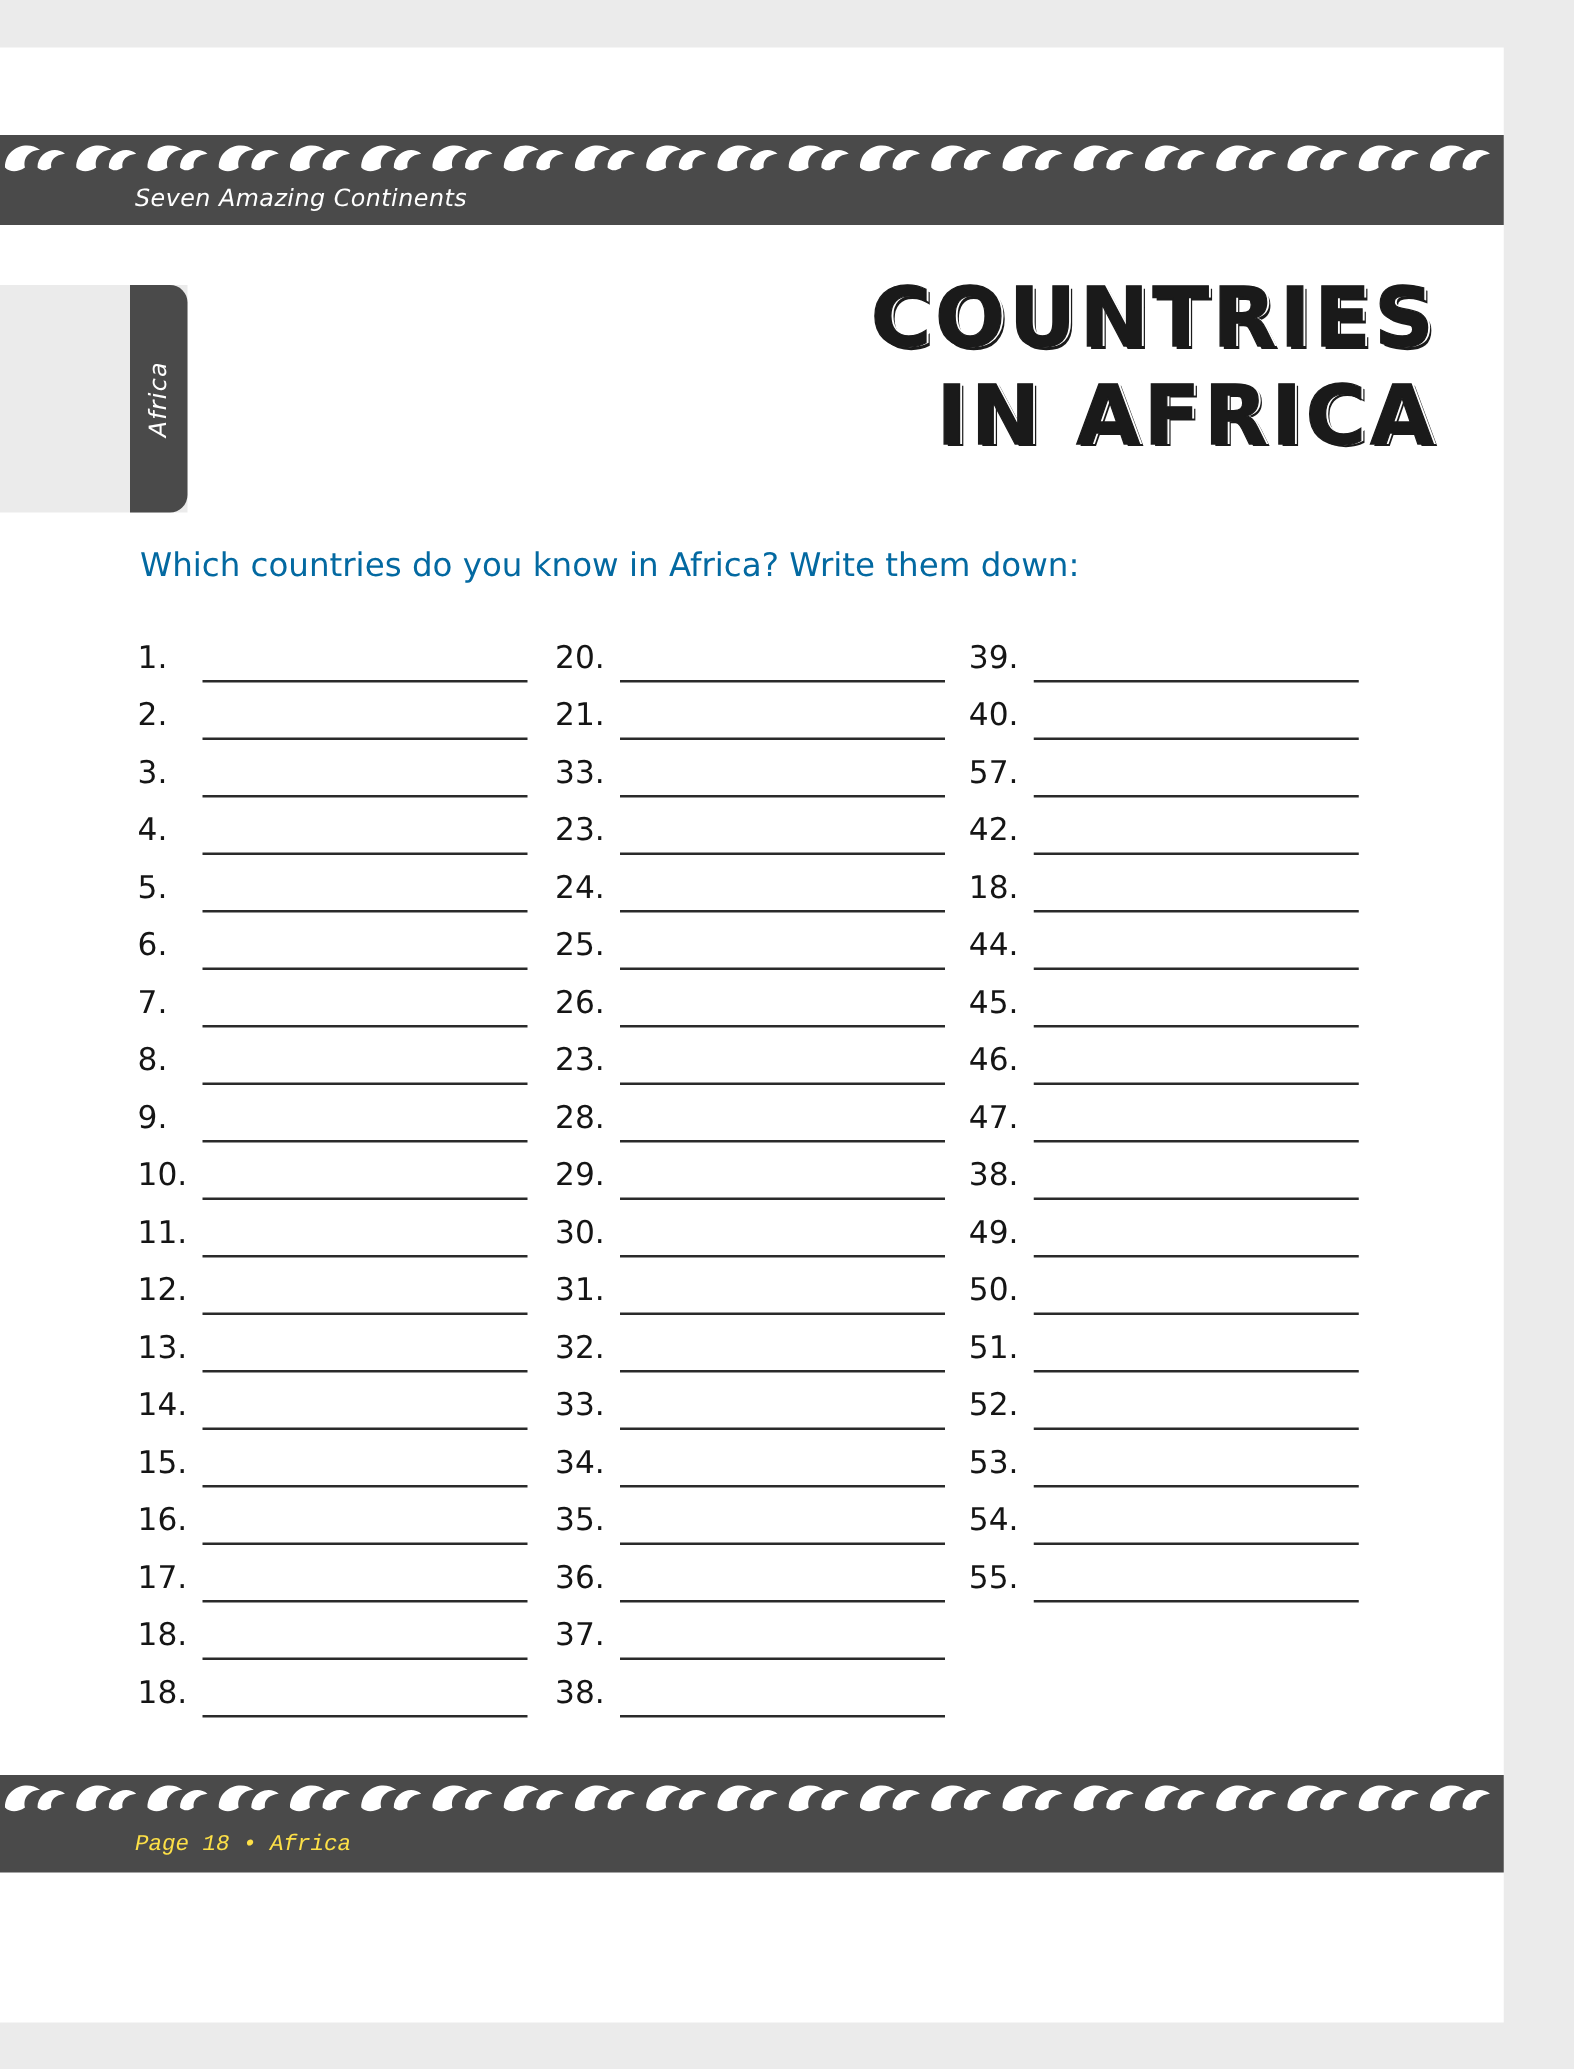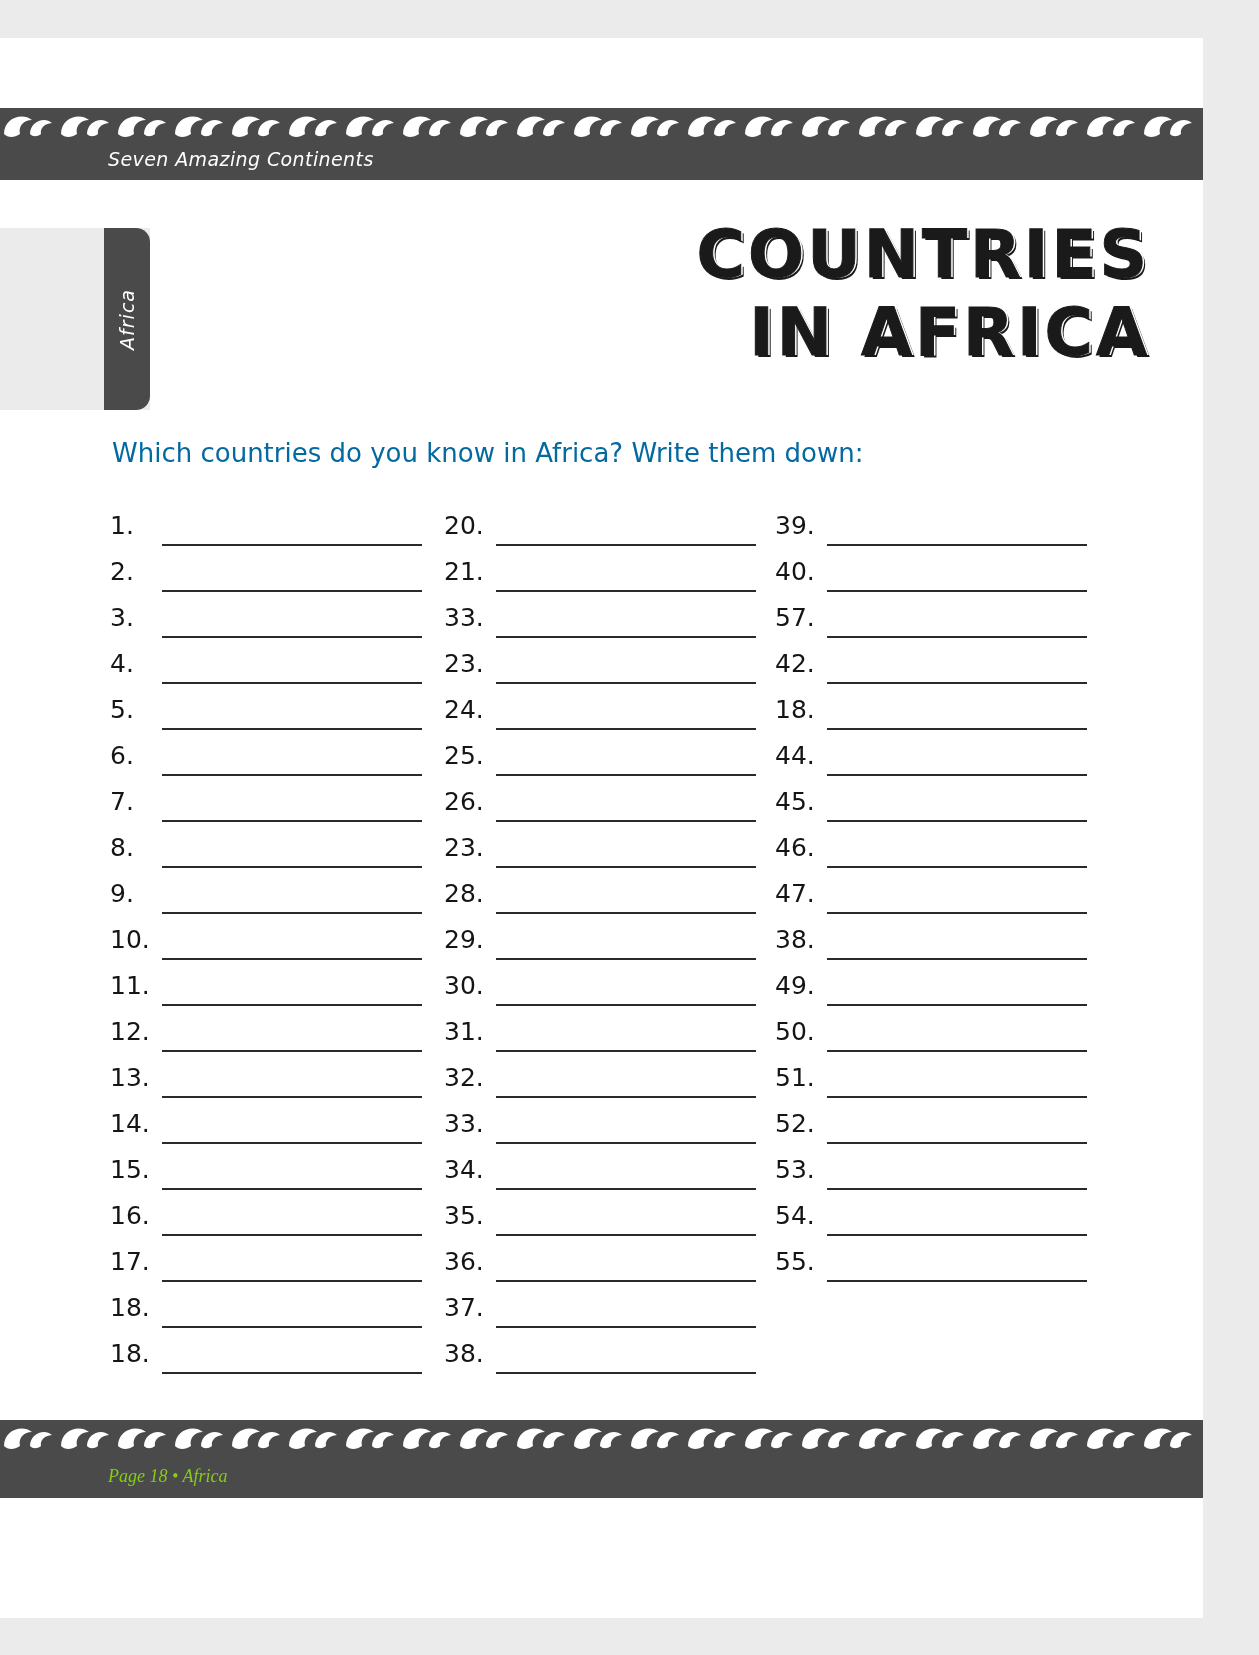--- a/index.html
+++ b/index.html
@@ -69,24 +69,24 @@
     top: 1420px;
     width: 1203px;
     height: 78px;
     background: #4a4a4a;
     overflow: hidden;
   }
   .footer-text {
     position: absolute;
     left: 108px;
     top: 46px;
-    color: #84cc16;
+    color: #fde047;
     font-size: 18px;
     font-style: italic;
-    font-family: Liberation Serif, serif;
+    font-family: Liberation Mono, monospace;
   }
 
   
   .tab-outer {
     position: absolute;
     left: 0;
     top: 228px;
     width: 150px;
     height: 182px;
     background: #ebebeb;

